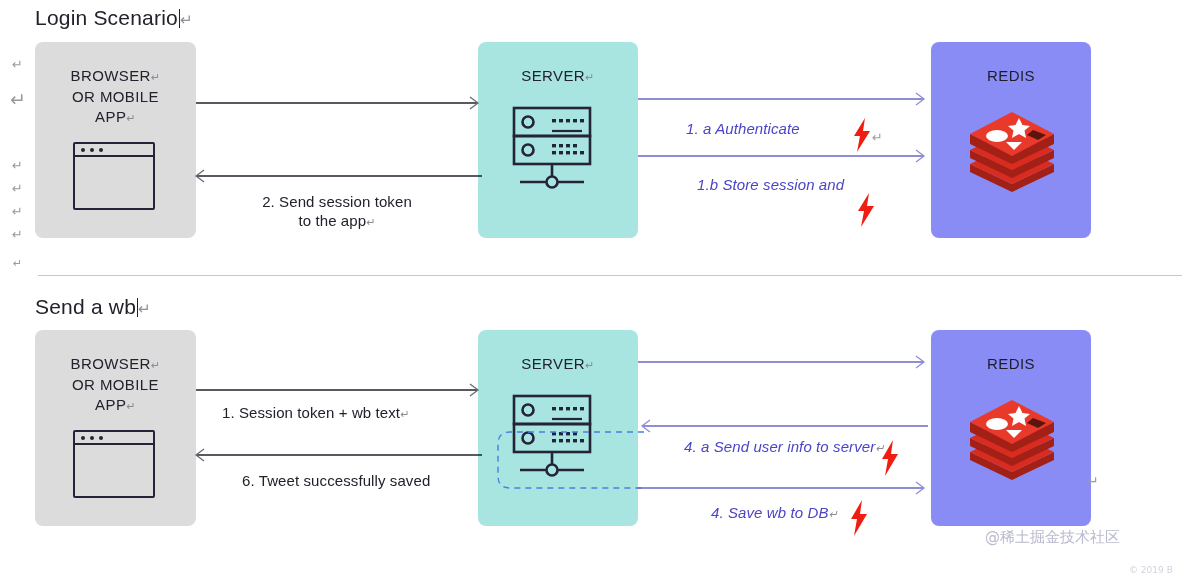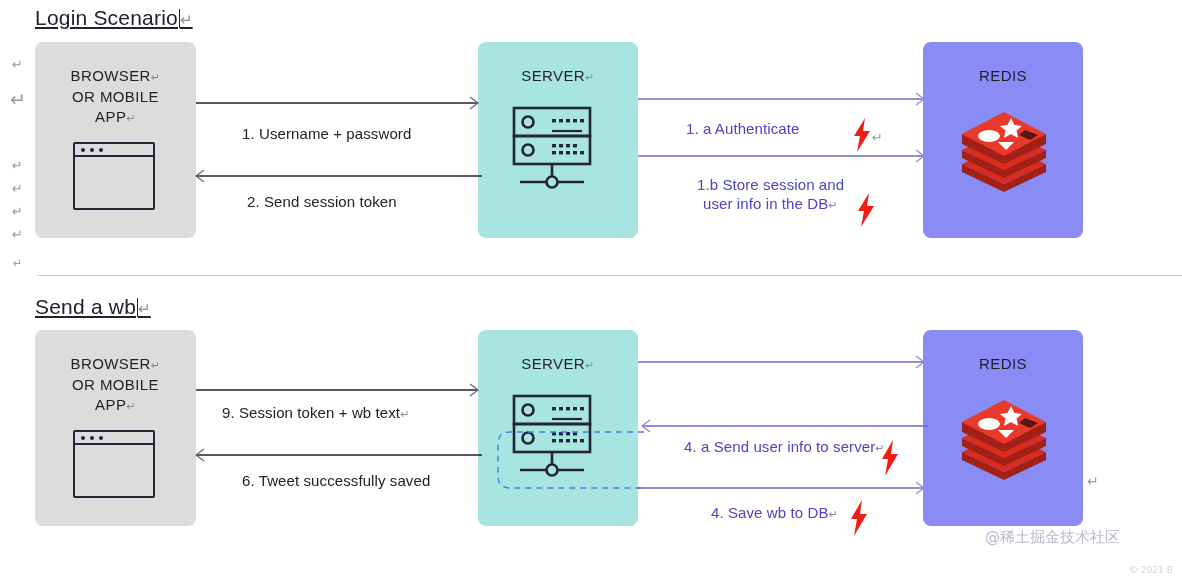--- a/index.html
+++ b/index.html
@@ -17,21 +17,20 @@
   .canvas { position: absolute; inset: 0; }
 
   
   .section-title {
     position: absolute;
     font-size: 21px;
     font-weight: 400;
     color: #22222c;
     letter-spacing: 0.2px;
     white-space: nowrap;
-    text-decoration: underline;
   }
   .section-title .pilcrow { color: #8e8e96; font-size: 15px; }
   .caret {
     display: inline-block;
     width: 1px; height: 19px;
     background: #22222c;
     vertical-align: -3px;
     margin: 0 0 0 1px;
   }
 
@@ -53,21 +52,21 @@
     top: 24px; left: 0; right: 0;
     text-align: center;
     font-size: 15px;
     letter-spacing: 0.4px;
     color: #22222c;
     line-height: 20px;
   }
   .node-label .pilcrow { color: #8b8b93; font-size: 11px; }
   .node-client { background: #dcdcdc; }
   .node-server { background: #a8e5e0; }
-  .node-redis  { background: #8a8cf5; }
+  .node-redis  { background: #8a8cf5; margin-left: 8px; }
 
   
   .browser-icon {
     position: absolute;
     border: 2.5px solid #242438;
     border-radius: 2px;
     background: #dcdcdc;
   }
   .browser-bar {
     height: 13px;
@@ -95,21 +94,21 @@
 
   
   .arrow-label {
     position: absolute;
     font-size: 15px;
     line-height: 19px;
     white-space: nowrap;
     letter-spacing: 0.1px;
   }
   .arrow-label.dark   { color: #22222c; }
-  .arrow-label.purple { color: #4b45c6; }
+  .arrow-label.purple { color: #4b45c6; font-style: italic; }
   .arrow-label .pilcrow { color: #8b8b93; font-size: 11px; }
 
   
   .bolt { position: absolute; }
 
   
   .margin-mark {
     position: absolute;
     color: #9a9a9f;
     font-family: "DejaVu Sans", sans-serif;
@@ -220,32 +219,30 @@
       </svg>
     </div>
   </div>
 
   <div class="arrow" style="left:196px; top:96px;">
     <svg width="286" height="14" viewBox="0 0 286 14">
       <line x1="0" y1="7" x2="282" y2="7" stroke="#22222c" stroke-width="1.3"></line>
       <polyline points="274,1 282,7 274,13" fill="none" stroke="#6b6b74" stroke-width="1.3"></polyline>
     </svg>
   </div>
-  <div class="arrow-label dark" style="left:242px; top:124px;">
-    <span>1. Username + password</span>
-  </div>
 
   <div class="arrow" style="left:192px; top:169px;">
     <svg width="290" height="14" viewBox="0 0 290 14">
       <line x1="4" y1="7" x2="290" y2="7" stroke="#22222c" stroke-width="1.3"></line>
       <polyline points="12,1 4,7 12,13" fill="none" stroke="#6b6b74" stroke-width="1.3"></polyline>
     </svg>
   </div>
-  <div class="arrow-label dark" style="left:247px; top:192px; text-align:left; width:180px;">
+  <div class="arrow-label dark" style="left:247px; top:192px; text-align:center; width:180px;">
     <div>2. Send session token</div>
+    <div><span>to the app</span><span class="pilcrow">↵</span></div>
   </div>
 
   <div class="arrow" style="left:638px; top:92px;">
     <svg width="290" height="14" viewBox="0 0 290 14">
       <line x1="0" y1="7" x2="286" y2="7" stroke="#6a67c4" stroke-width="1.3"></line>
       <polyline points="278,1 286,7 278,13" fill="none" stroke="#8f8dd4" stroke-width="1.3"></polyline>
     </svg>
   </div>
   <div class="arrow-label purple" style="left:686px; top:119px;">
     <span>1. a Authenticate</span>
@@ -258,21 +255,20 @@
   <div class="margin-mark" style="left:872px; top:131px; font-size:13px;">↵</div>
 
   <div class="arrow" style="left:638px; top:149px;">
     <svg width="290" height="14" viewBox="0 0 290 14">
       <line x1="0" y1="7" x2="286" y2="7" stroke="#6a67c4" stroke-width="1.3"></line>
       <polyline points="278,1 286,7 278,13" fill="none" stroke="#8f8dd4" stroke-width="1.3"></polyline>
     </svg>
   </div>
   <div class="arrow-label purple" style="left:697px; top:175px; text-align:left;">
     <div>1.b Store session and</div>
-    <div style="margin-left:6px;"><span>user info in the DB</span><span class="pilcrow">↵</span></div>
   </div>
   <div class="bolt" style="left:855px; top:193px;">
     <svg width="22" height="34" viewBox="0 0 22 34">
       <path d="M14 0 L3 18 L9 18 L6 34 L19 13 L12 13 Z" fill="#f01e12"></path>
     </svg>
   </div>
 
   <div class="divider" style="left:38px; top:275px; width:1144px;"></div>
 
   <div class="section-title" style="left:35px; top:295px;">
@@ -356,21 +352,21 @@
     </div>
   </div>
 
   <div class="arrow" style="left:196px; top:383px;">
     <svg width="286" height="14" viewBox="0 0 286 14">
       <line x1="0" y1="7" x2="282" y2="7" stroke="#22222c" stroke-width="1.3"></line>
       <polyline points="274,1 282,7 274,13" fill="none" stroke="#6b6b74" stroke-width="1.3"></polyline>
     </svg>
   </div>
   <div class="arrow-label dark" style="left:222px; top:403px;">
-    <span>9. Session token + wb text</span><span class="pilcrow">↵</span>
+    <span>1. Session token + wb text</span><span class="pilcrow">↵</span>
   </div>
 
   <div class="arrow" style="left:192px; top:448px;">
     <svg width="290" height="14" viewBox="0 0 290 14">
       <line x1="4" y1="7" x2="290" y2="7" stroke="#22222c" stroke-width="1.3"></line>
       <polyline points="12,1 4,7 12,13" fill="none" stroke="#6b6b74" stroke-width="1.3"></polyline>
     </svg>
   </div>
   <div class="arrow-label dark" style="left:242px; top:471px;">
     <span>6. Tweet successfully saved</span>
@@ -409,15 +405,15 @@
   </div>
   <div class="bolt" style="left:848px; top:500px;">
     <svg width="22" height="36" viewBox="0 0 22 36">
       <path d="M14 0 L3 19 L9 19 L6 36 L19 14 L12 14 Z" fill="#f01e12"></path>
     </svg>
   </div>
 
   <div class="margin-mark" style="left:1087px; top:474px; font-size:14px;">↵</div>
 
   <div class="watermark main" style="left:985px; top:528px;">@稀土掘金技术社区</div>
-  <div class="watermark sub" style="left:1129px; top:565px;">© 2021 B</div>
+  <div class="watermark sub" style="left:1129px; top:565px;">© 2019 B</div>
 
 </div>
 
 </body></html>

